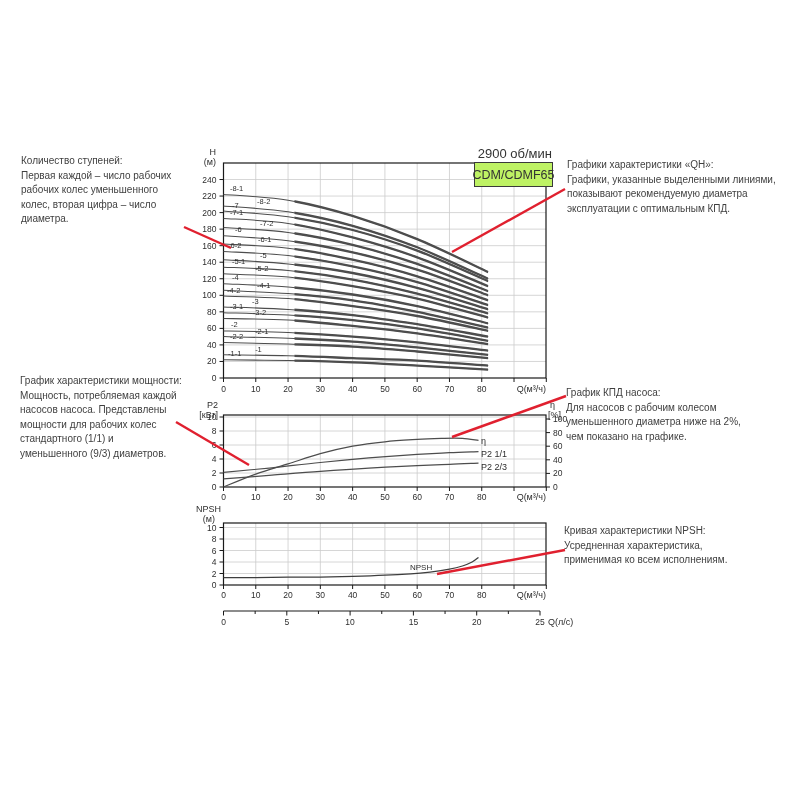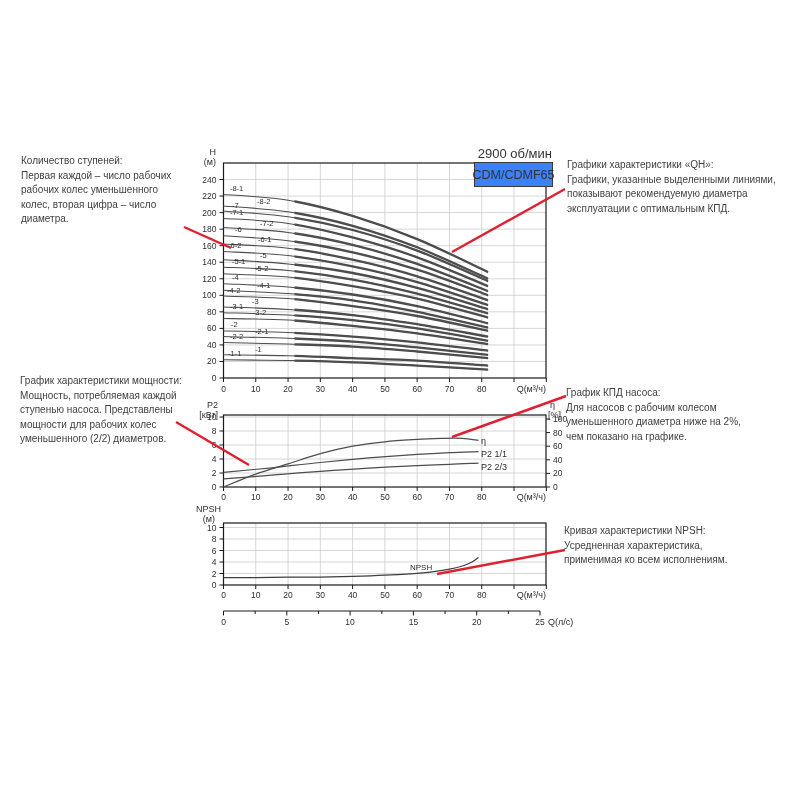--- a/index.html
+++ b/index.html
@@ -2,21 +2,21 @@
 <html><head>
 <meta charset="utf-8">
 <style>
   html,body{margin:0;padding:0;background:#fff;}
   .canvas{position:relative;width:800px;height:800px;background:#ffffff;overflow:hidden;
           font-family:"Liberation Sans","DejaVu Sans",sans-serif;}
   .note{position:absolute;color:#3f3f3f;font-size:10px;line-height:14.6px;}
   .note div{white-space:nowrap;}
   #charts{position:absolute;left:0;top:0;}
   .speed{position:absolute;color:#333;font-size:13px;text-align:right;}
-  .model-box{position:absolute;border:1.5px solid #3a3a3a;background:#3b82f6;color:#333;
+  .model-box{position:absolute;border:1.5px solid #3a3a3a;background:#bef264;color:#333;
              font-size:12.5px;display:flex;align-items:center;justify-content:center;}
 </style>
 </head>
 <body>
 
 <div class="canvas">
   <svg id="charts" width="800" height="800">
       <line x1="255.78" y1="163" x2="255.78" y2="378" stroke="#cccccc" stroke-width="0.8"></line>
       <line x1="288.06" y1="163" x2="288.06" y2="378" stroke="#cccccc" stroke-width="0.8"></line>
       <line x1="320.34000000000003" y1="163" x2="320.34000000000003" y2="378" stroke="#cccccc" stroke-width="0.8"></line>
@@ -308,23 +308,24 @@
       <div class="note" style="left: 21px; top: 154px; width: 180px;">
         <div>Количество ступеней:</div>
         <div>Первая каждой – число рабочих</div>
         <div>рабочих колес уменьшенного</div>
         <div>колес, вторая цифра – число</div>
         <div>диаметра.</div>
       </div>
       <div class="note" style="left: 20px; top: 374px; width: 192px;">
         <div>График характеристики мощности:</div>
         <div>Мощность, потребляемая каждой</div>
-        <div>ступенью насоса. Представлены</div>
+        <div>насосов насоса. Представлены</div>
         <div>мощности для рабочих колес</div>
-        <div>уменьшенного (2/2) диаметров.</div>
+        <div>стандартного (1/1) и</div>
+        <div>уменьшенного (9/3) диаметров.</div>
       </div>
       <div class="note" style="left: 559px; top: 158px; width: 242px; margin-left: 8px;">
         <div>Графики характеристики «QH»:</div>
         <div>Графики, указанные выделенными линиями,</div>
         <div>показывают рекомендуемую диаметра</div>
         <div>эксплуатации с оптимальным КПД.</div>
       </div>
       <div class="note" style="left: 566px; top: 386px; width: 236px;">
         <div>График КПД насоса:</div>
         <div>Для насосов с рабочим колесом</div>

